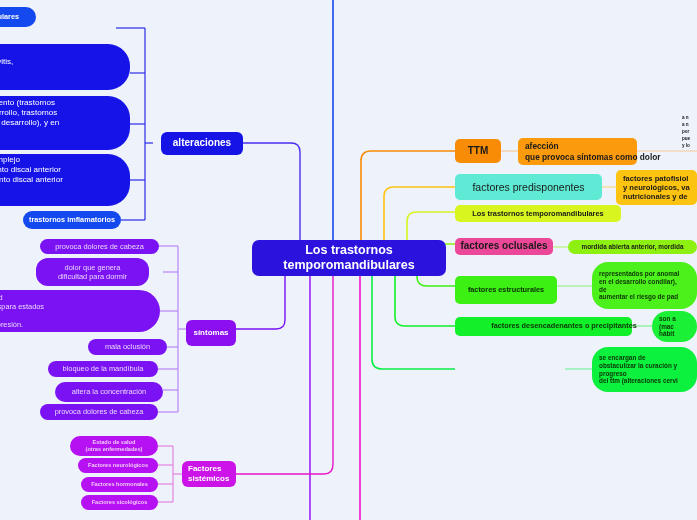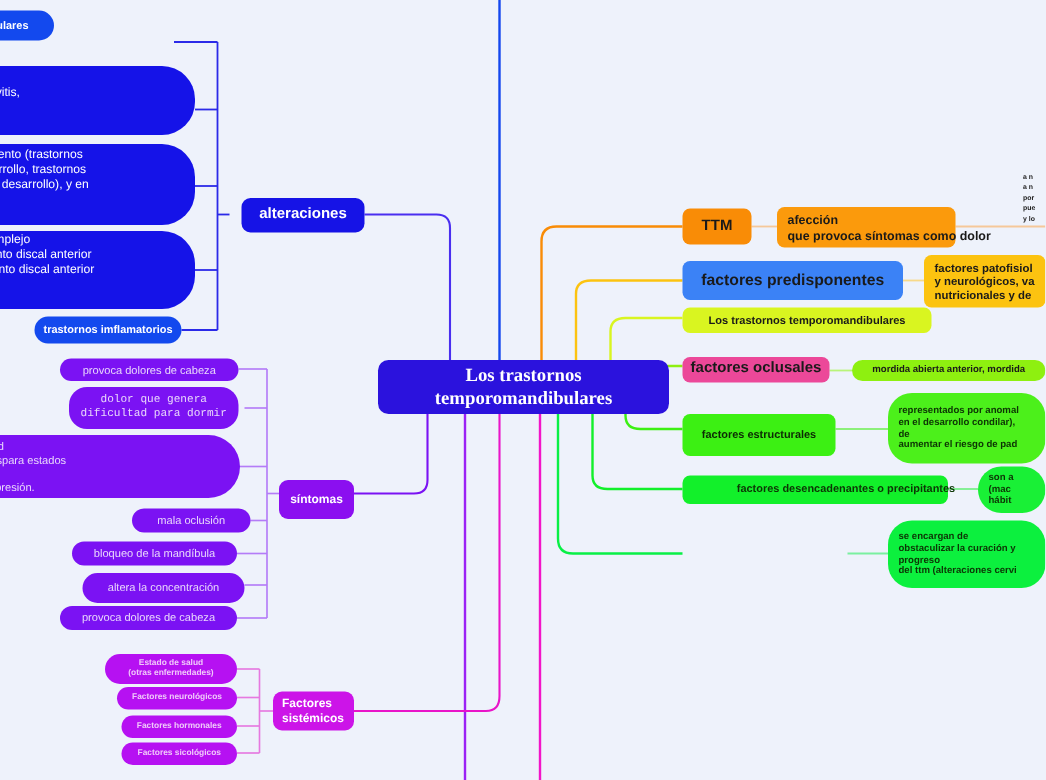--- a/index.html
+++ b/index.html
@@ -21,21 +21,21 @@
     display: flex;
     align-items: center;
     border-radius: 6px;
     padding: 3px 7px;
     white-space: pre;
     line-height: 1.22;
   }
   .node.center {
     justify-content: center;
     text-align: center;
-    font-family: Liberation Serif, serif;
+    font-family: Liberation Sans, sans-serif;
     font-weight: bold;
     color: #ffffff;
     background: #2b12dd;
     border-radius: 7px;
     font-size: 12.5px;
   }
   
   .blue-big {
     background: #1513e8;
     color: #ffffff;
@@ -119,24 +119,24 @@
   .tiny-text {
     position: absolute;
     font-size: 4.6px;
     font-weight: bold;
     color: #1a1a1a;
     line-height: 1.5;
     white-space: pre;
   }
   
   .amber-main {
-    background: #3b82f6;
+    background: #5eead4;
     color: #1a1a1a;
     font-size: 10.5px;
-    font-weight: bold;
+    font-weight: normal;
     border-radius: 5px;
     justify-content: center;
   }
   .amber-sub {
     background: #fcc310;
     color: #1a1a1a;
     font-size: 7.6px;
     font-weight: bold;
     border-radius: 5px;
   }
@@ -306,21 +306,21 @@
 , desplazamiento discal anterior
 
 o</div>
 
   <div class="node blue-pill" style="left:23px; top:211px; width:98px; height:18px;">trastornos imflamatorios</div>
 
   <div class="node purple-main" style="left:186px; top:320px; width:50px; height:26px;">síntomas</div>
 
   <div class="node purple-pill" style="left:40px; top:239px; width:119px; height:15px;">provoca dolores de cabeza</div>
 
-  <div class="node purple-pill" style="left:46px; top:258px; width:113px; height:28px;font-family:Liberation Mono, monospace;">dolor que genera
+  <div class="node purple-pill" style="left:36px; top:258px; width:113px; height:28px;">dolor que genera
 dificultad para dormir</div>
 
   <div class="node purple-big" style="left:-48px; top:290px; width:208px; height:42px;"> en la calidad
 dado que dispara estados
 ales
 siedad y depresión.</div>
 
   <div class="node purple-pill" style="left:88px; top:339px; width:79px; height:16px;">mala oclusión</div>
 
   <div class="node purple-pill" style="left:48px; top:361px; width:110px; height:16px;">bloqueo de la mandíbula</div>

